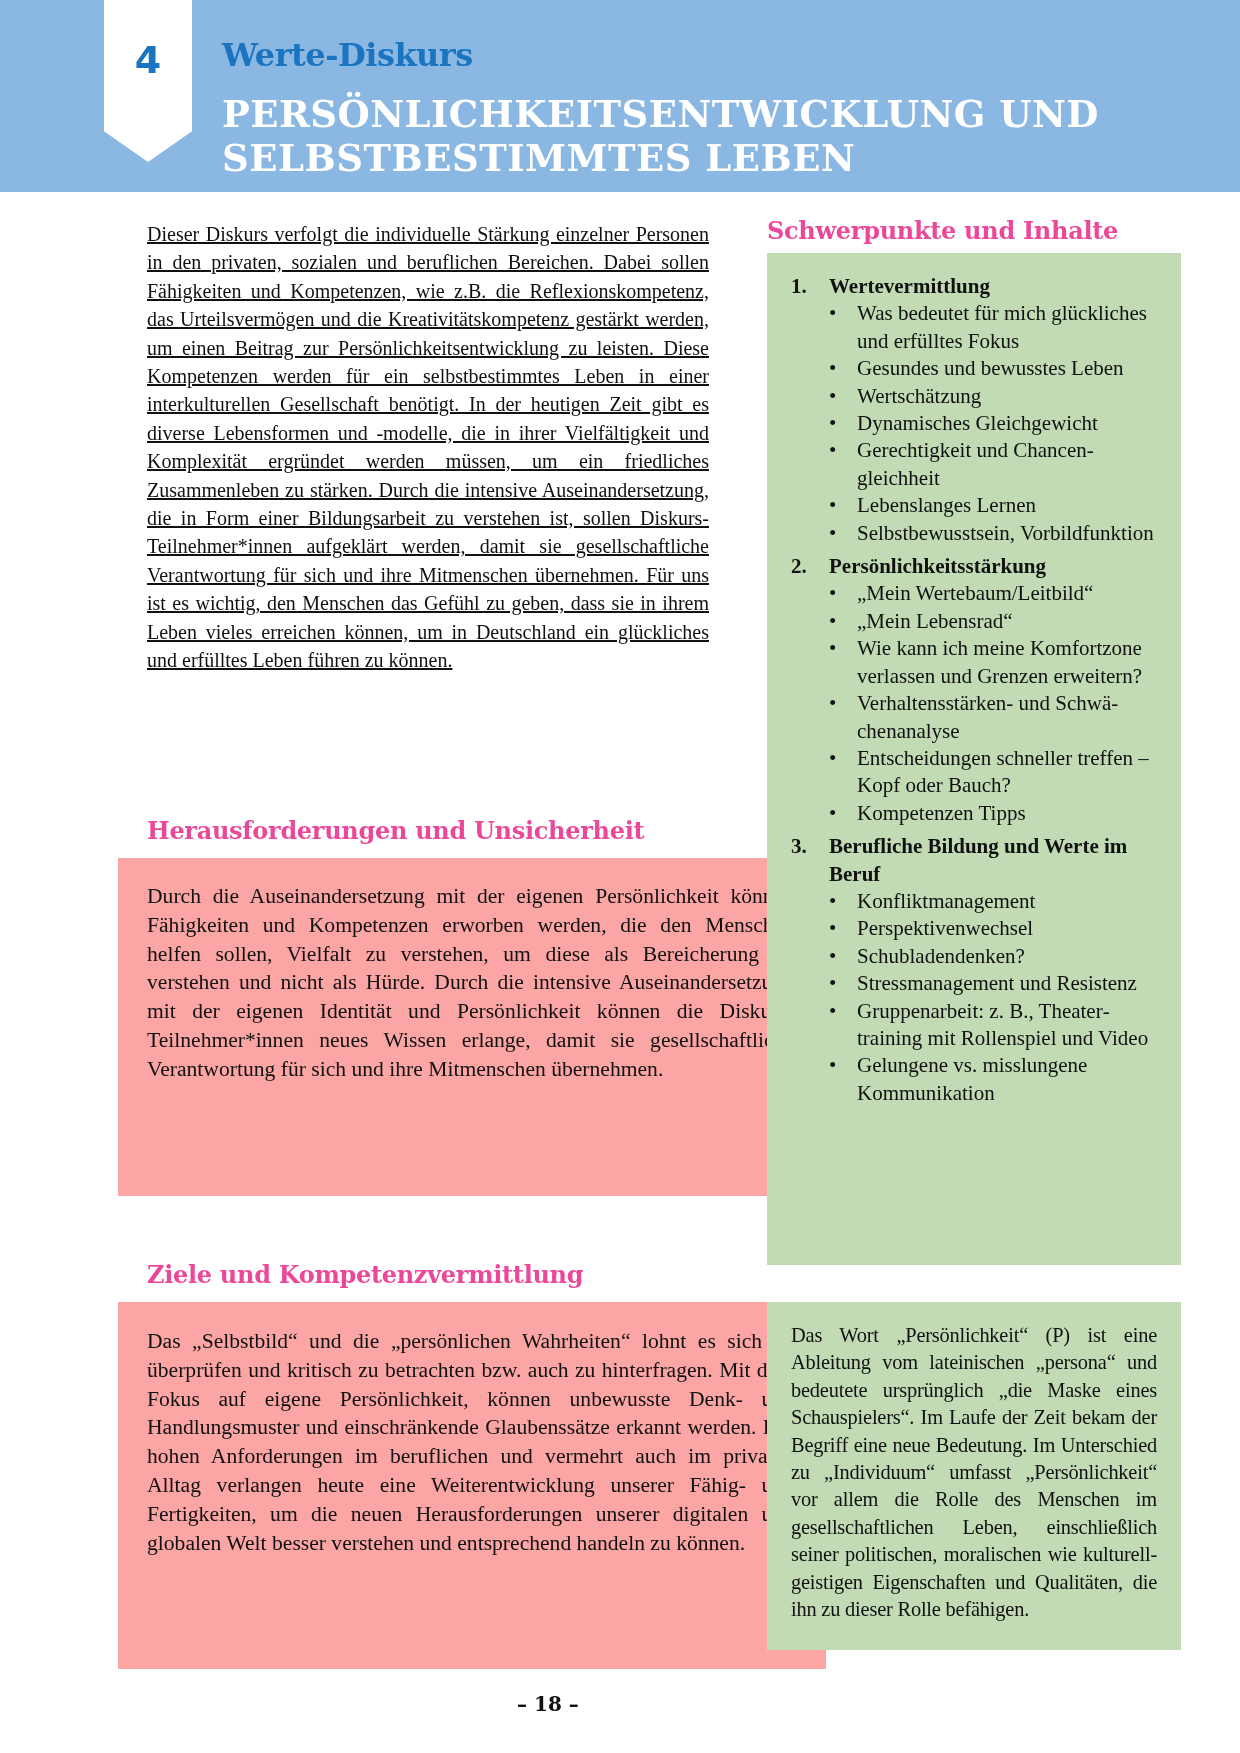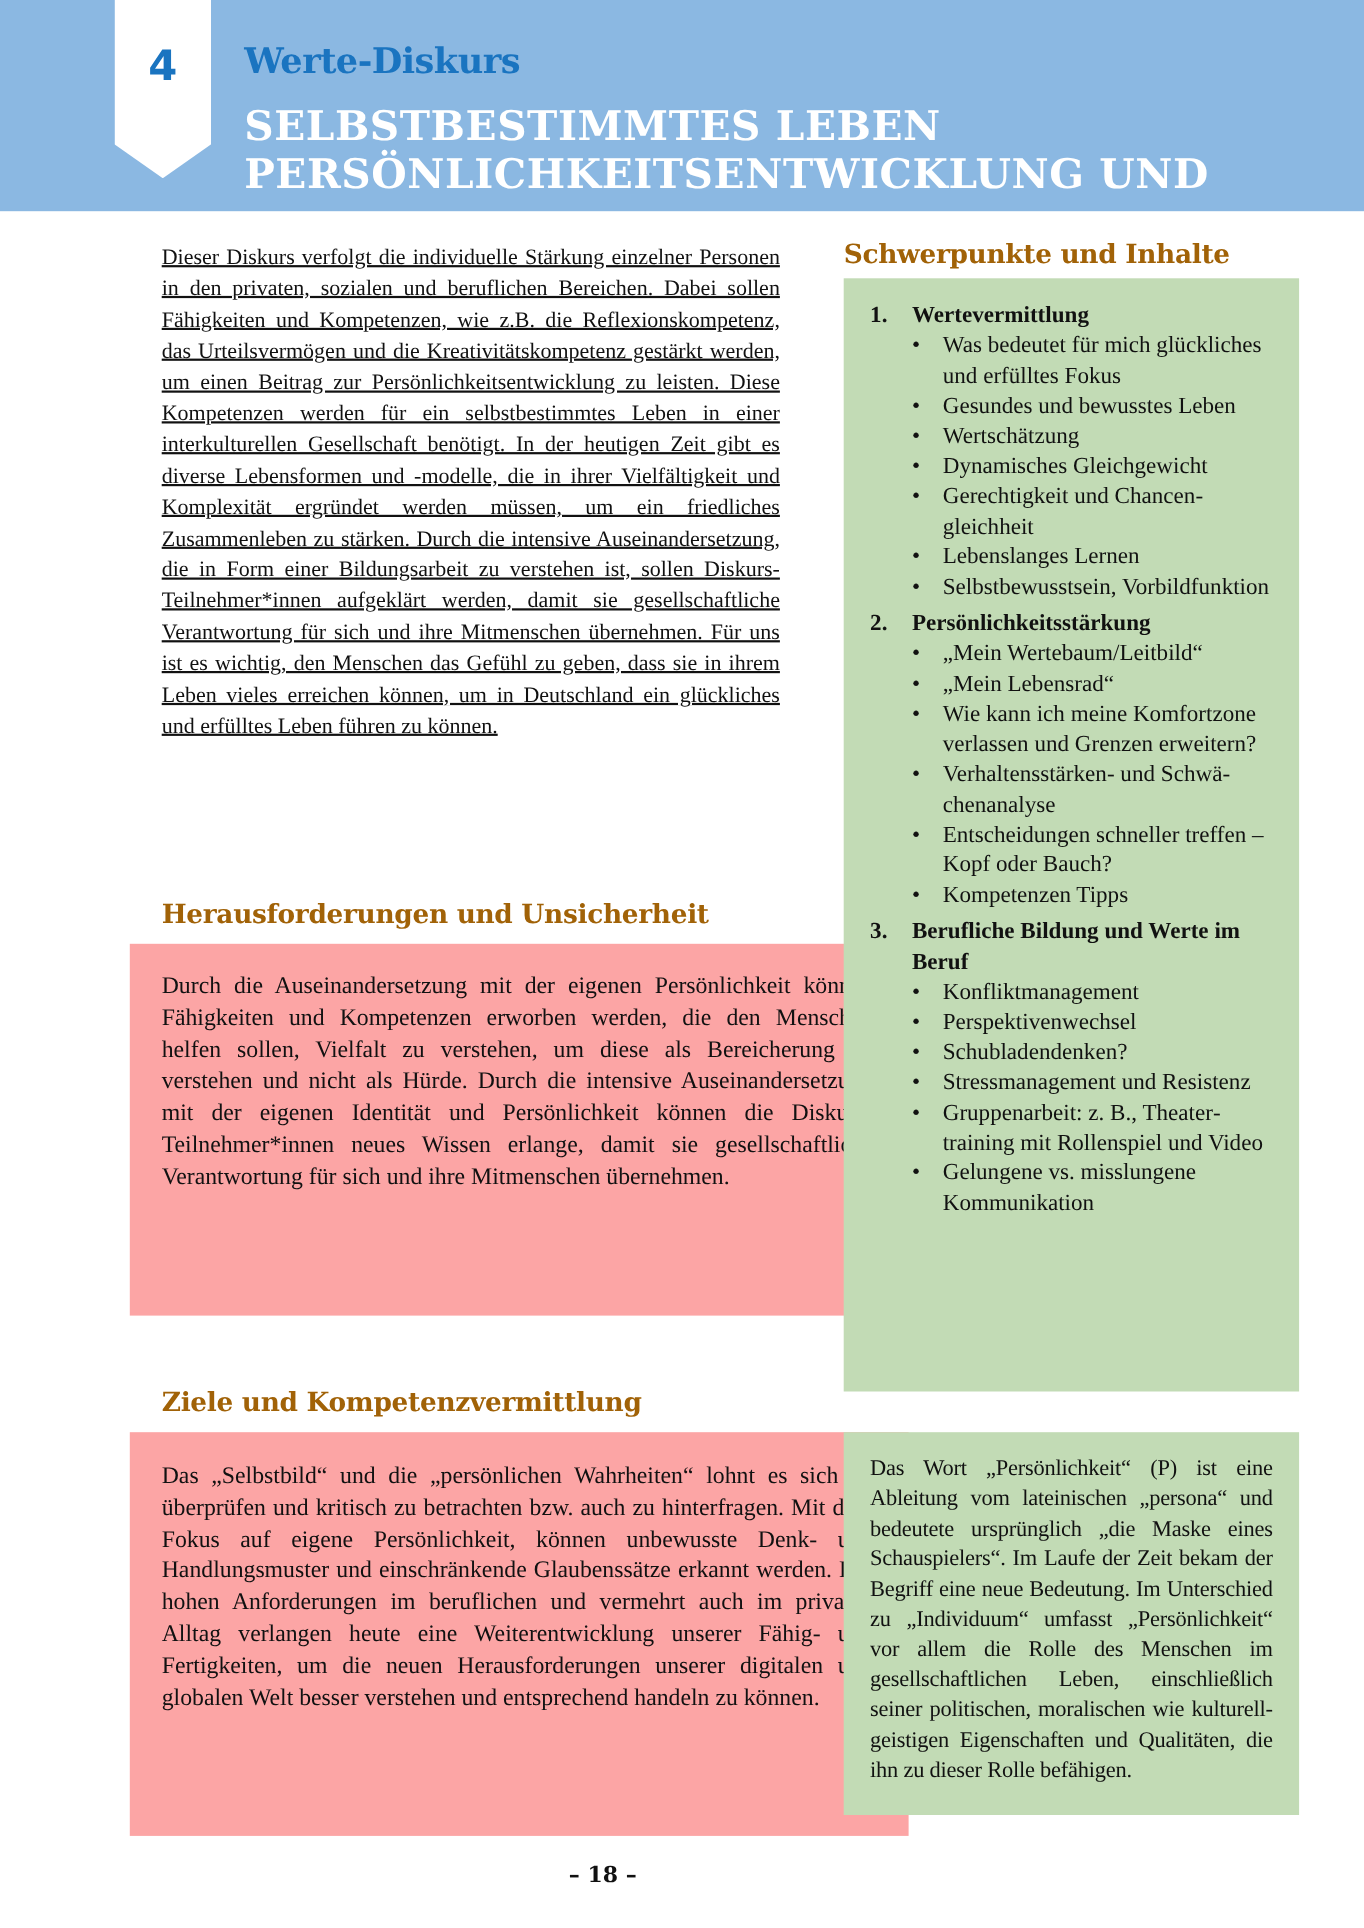--- a/index.html
+++ b/index.html
@@ -38,21 +38,21 @@
 
     .left-col { position: absolute; left: 147px; width: 562px; }
     .intro {
       top: 220px;
       font-family: "Liberation Serif", serif;
       font-size: 20px; line-height: 28.4px; text-align: justify; hyphens: manual; text-decoration: underline;
     }
     .section-heading {
       position: absolute;
       font-family: "DejaVu Serif", "Liberation Serif", serif;
-      font-weight: bold; font-size: 24px; color: #a16207; letter-spacing: -0.3px;
+      font-weight: bold; font-size: 24px; color: #ec4899; letter-spacing: -0.3px;
       white-space: nowrap;
     }
     .box-dark {
       position: absolute; left: 118px; width: 708px; background: #fca5a5;
     }
     .box-dark p {
       margin: 0; padding: 0 32px 0 29px;
       font-family: "Liberation Serif", serif;
       font-size: 21.6px; line-height: 28.8px; text-align: justify;
     }
@@ -74,22 +74,22 @@
   </style>
 </head>
 <body>
 
 <div class="header-band">
   <div class="chapter-tab">
     <div class="chapter-number">4</div>
   </div>
   <div class="title-main">Werte-Diskurs</div>
   <div class="title-sub">
+    <span>PERSÖNLICHKEITSENTWICKLUNG UND</span>
     <span>SELBSTBESTIMMTES LEBEN</span>
-    <span>PERSÖNLICHKEITSENTWICKLUNG UND</span>
   </div>
 </div>
 
 <p class="left-col intro" style="position:absolute;margin:0;">Dieser Diskurs verfolgt die individuelle Stärkung einzel­ner Personen in den privaten, sozialen und beruflichen Bereichen. Dabei sollen Fähigkeiten und Kompetenzen, wie z.B. die Reflexionskompetenz, das Urteilsvermögen und die Kreativitätskompetenz gestärkt werden, um ei­nen Beitrag zur Persönlichkeitsentwicklung zu leisten. Diese Kompetenzen werden für ein selbstbestimmtes Leben in einer interkulturellen Gesellschaft benötigt. In der heutigen Zeit gibt es diverse Lebensformen und -modelle, die in ihrer Vielfältigkeit und Komplexität er­gründet werden müssen, um ein friedliches Zusammen­leben zu stärken. Durch die intensive Auseinanderset­zung, die in Form einer Bildungsarbeit zu verstehen ist, sollen Diskurs-Teilnehmer*innen aufgeklärt werden, damit sie gesellschaftliche Verantwortung für sich und ihre Mitmenschen übernehmen. Für uns ist es wichtig, den Menschen das Gefühl zu geben, dass sie in ihrem Leben vieles erreichen können, um in Deutschland ein glückliches und erfülltes Leben führen zu können.</p>
 
 <div class="section-heading" style="left:147px;top:816px;">Herausforderungen und Unsicherheit</div>
 <div class="box-dark" style="top:858px;height:338px;">
   <p style="padding-top:24px;">Durch die Auseinandersetzung mit der eigenen Per­sönlichkeit können Fähigkeiten und Kompetenzen erworben werden, die den Menschen helfen sollen, Vielfalt zu verstehen, um diese als Bereicherung zu verstehen und nicht als Hürde. Durch die intensive Auseinandersetzung mit der eigenen Identität und Persönlichkeit können die Diskurs-Teilnehmer*in­nen neues Wissen erlange, damit sie gesellschaftli­che Verantwortung für sich und ihre Mitmenschen übernehmen.</p>
 </div>
 

